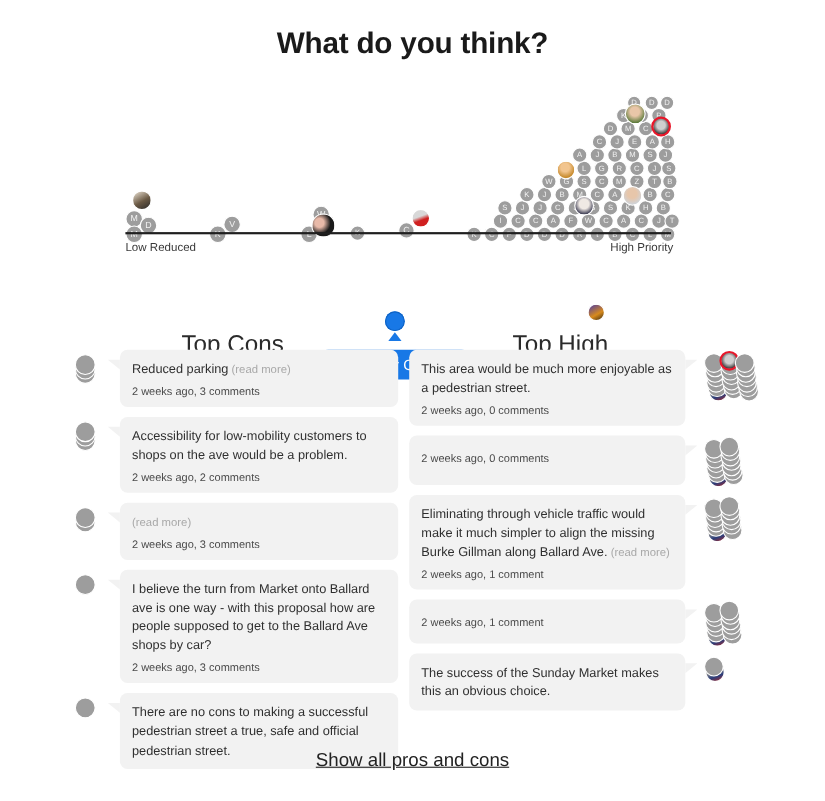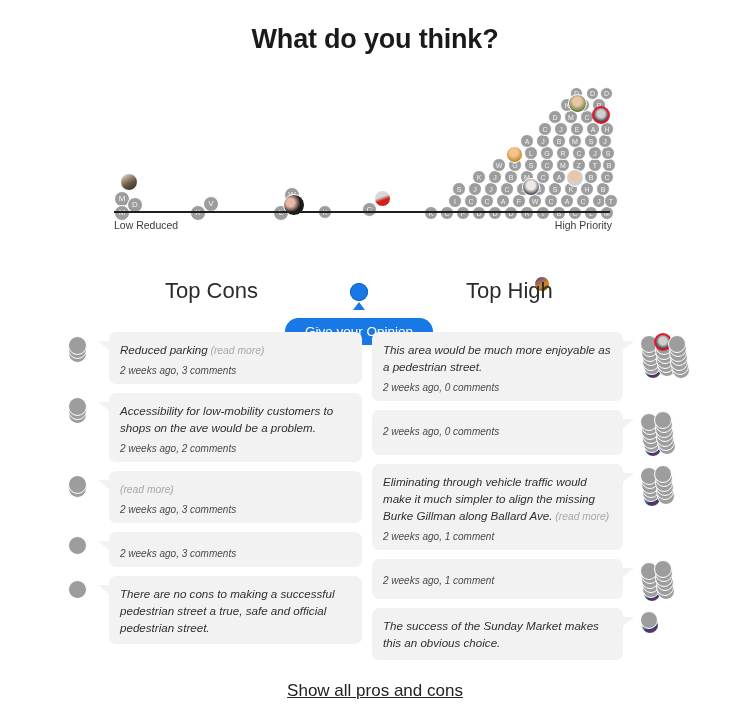--- a/index.html
+++ b/index.html
@@ -61,27 +61,27 @@
   .opinion-btn {
     position: absolute; left: 285px; top: 240px;
     width: 148px; height: 27px; border-radius: 14px;
     background: #1878e6; color: #ffffff; border: none;
     font-size: 13.5px; font-family: "Liberation Sans", sans-serif;
     cursor: pointer;
   }
 
   
   .col-head {
-    position: absolute; top: 278px;
+    position: absolute; top: 300px;
     font-size: 22px; font-weight: 400; color: #2b2b2b;
   }
   .col-head.cons { left: 165px; }
   .col-head.pros { left: 466px; }
 
-  .col { position: absolute; top: 332px; font-style: italic; }
+  .col { position: absolute; top: 318px; }
   .col.cons { left: 62px; width: 300px; }
   .col.pros { left: 372px; width: 312px; }
 
   .item { position: relative; display: flex; margin-bottom: 9px; }
   .item.pros { flex-direction: row-reverse; }
 
   .bubble {
     background: #f2f2f2; border-radius: 7px;
     padding: 9px 11px 8px 11px;
     flex: 1 1 auto; min-width: 0;
@@ -269,20 +269,21 @@
           <div class="txt"><span class="more"> (read more)</span></div>
           <div class="meta">2 weeks ago, 3 comments</div>
         </div>
       </div>
       <div class="item cons">
         <div class="stack cons" style="min-height: 30px;">
           <div class="coin" style="width: 19px; height: 19px; left: 6px; top: 4px; z-index: 20;"></div>
         </div>
         <div class="tail"></div>
         <div class="bubble">
+          <div class="txt">I believe the turn from Market onto Ballard ave is one way - with this proposal how are people supposed to get to the Ballard Ave shops by car?</div>
           <div class="meta">2 weeks ago, 3 comments</div>
         </div>
       </div>
       <div class="item cons">
         <div class="stack cons" style="min-height: 30px;">
           <div class="coin" style="width: 19px; height: 19px; left: 6px; top: 4px; z-index: 20;"></div>
         </div>
         <div class="tail"></div>
         <div class="bubble">
           <div class="txt">There are no cons to making a successful pedestrian street a true, safe and official pedestrian street.</div>

